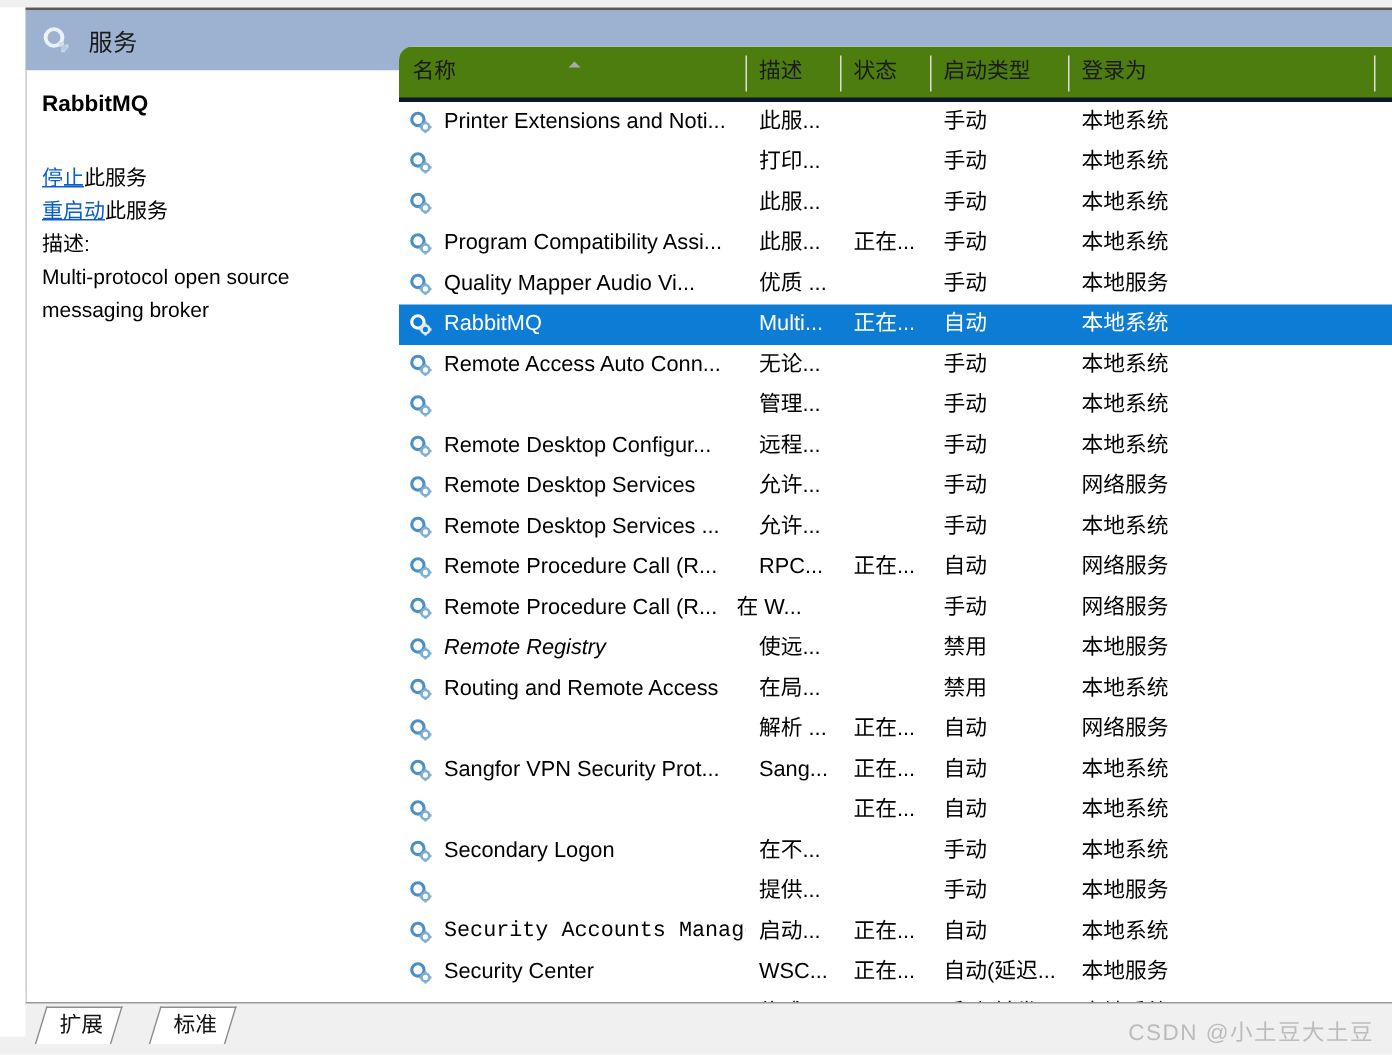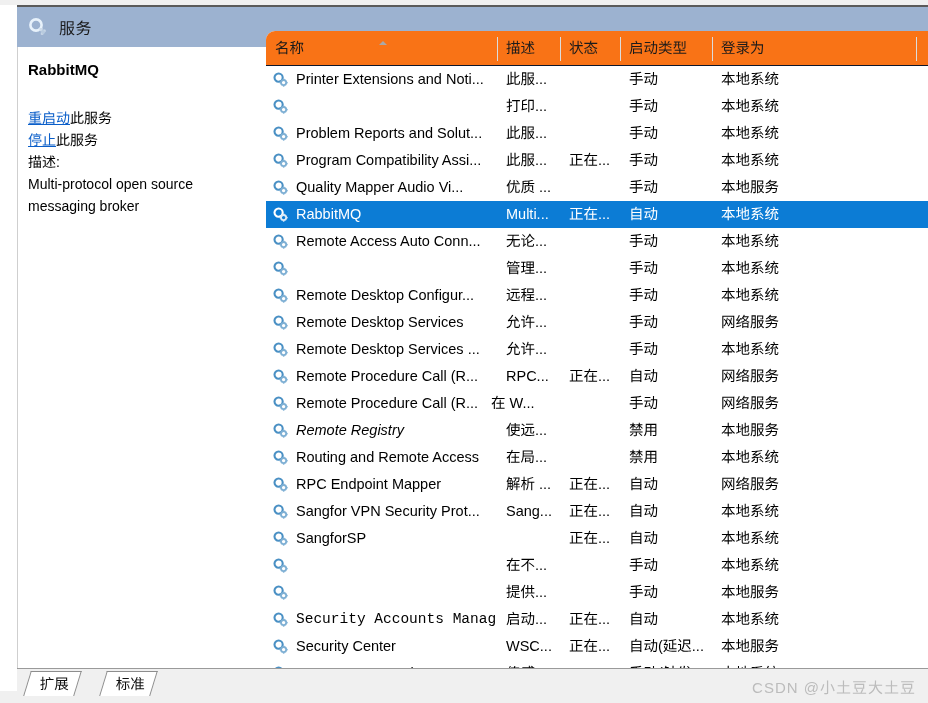--- a/index.html
+++ b/index.html
@@ -118,22 +118,22 @@
     background: #ffffff;
     border-top-left-radius: 9px;
     overflow: hidden;
     box-sizing: border-box;
   }
 
   
   #list-header {
     position: relative;
     height: 34px;
-    background: #f97316;
-    border-bottom: 1px solid #0f172a;
+    background: #4d7c0f;
+    border-bottom: 3px solid #0f172a;
   }
   #list-header .hcell {
     position: absolute;
     top: 0;
     height: 34px;
     line-height: 34px;
     font-size: 14.5px;
     color: #1b1b1b;
     padding-left: 9px;
     box-sizing: border-box;
@@ -276,22 +276,22 @@
       <span id="title-text">服务</span>
     </div>
   </div>
 
   <div id="left-edge"></div>
 
   <div id="left-pane">
     <div id="svc-title">RabbitMQ</div>
 
     <div id="links-block">
+      <div class="link-line"><span class="hl">停止</span><span>此服务</span></div>
       <div class="link-line"><span class="hl">重启动</span><span>此服务</span></div>
-      <div class="link-line"><span class="hl">停止</span><span>此服务</span></div>
     </div>
 
     <div id="desc-block">
       <div id="desc-label">描述:</div>
       <div id="desc-text">Multi-protocol open source messaging broker</div>
     </div>
   </div>
 
   <div id="list-pane">
 
@@ -341,21 +341,20 @@
         </div>
         <div class="row">
           <span class="gear"><svg width="17" height="17" viewBox="0 0 17 17">
               <circle cx="6.6" cy="6.6" r="4.1" fill="none" stroke="#4a90c4" stroke-width="2.1"></circle>
               <circle cx="11.6" cy="11.6" r="2.6" fill="none" stroke="#7fb0d4" stroke-width="1.8"></circle>
               <rect x="10.9" y="7.6" width="1.5" height="1.7" fill="#7fb0d4"></rect>
               <rect x="14.0" y="10.9" width="1.7" height="1.5" fill="#7fb0d4"></rect>
               <rect x="10.9" y="14.0" width="1.5" height="1.7" fill="#7fb0d4"></rect>
               <rect x="7.6" y="10.9" width="1.7" height="1.5" fill="#7fb0d4"></rect>
             </svg></span>
-          <div class="cell name" style="left: 0px; width: 231px;">Problem Reports and Solut...</div>
           <div class="cell " style="left: 231px; width: 63px;">此服...</div>
           <div class="cell " style="left: 294px; width: 60px;"></div>
           <div class="cell " style="left: 354px; width: 92px;">手动</div>
           <div class="cell " style="left: 446px; width: 204px;">本地系统</div>
         </div>
         <div class="row">
           <span class="gear"><svg width="17" height="17" viewBox="0 0 17 17">
               <circle cx="6.6" cy="6.6" r="4.1" fill="none" stroke="#4a90c4" stroke-width="2.1"></circle>
               <circle cx="11.6" cy="11.6" r="2.6" fill="none" stroke="#7fb0d4" stroke-width="1.8"></circle>
               <rect x="10.9" y="7.6" width="1.5" height="1.7" fill="#7fb0d4"></rect>
@@ -535,21 +534,20 @@
         </div>
         <div class="row">
           <span class="gear"><svg width="17" height="17" viewBox="0 0 17 17">
               <circle cx="6.6" cy="6.6" r="4.1" fill="none" stroke="#4a90c4" stroke-width="2.1"></circle>
               <circle cx="11.6" cy="11.6" r="2.6" fill="none" stroke="#7fb0d4" stroke-width="1.8"></circle>
               <rect x="10.9" y="7.6" width="1.5" height="1.7" fill="#7fb0d4"></rect>
               <rect x="14.0" y="10.9" width="1.7" height="1.5" fill="#7fb0d4"></rect>
               <rect x="10.9" y="14.0" width="1.5" height="1.7" fill="#7fb0d4"></rect>
               <rect x="7.6" y="10.9" width="1.7" height="1.5" fill="#7fb0d4"></rect>
             </svg></span>
-          <div class="cell name" style="left: 0px; width: 231px;">RPC Endpoint Mapper</div>
           <div class="cell " style="left: 231px; width: 63px;">解析 ...</div>
           <div class="cell " style="left: 294px; width: 60px;">正在...</div>
           <div class="cell " style="left: 354px; width: 92px;">自动</div>
           <div class="cell " style="left: 446px; width: 204px;">网络服务</div>
         </div>
         <div class="row">
           <span class="gear"><svg width="17" height="17" viewBox="0 0 17 17">
               <circle cx="6.6" cy="6.6" r="4.1" fill="none" stroke="#4a90c4" stroke-width="2.1"></circle>
               <circle cx="11.6" cy="11.6" r="2.6" fill="none" stroke="#7fb0d4" stroke-width="1.8"></circle>
               <rect x="10.9" y="7.6" width="1.5" height="1.7" fill="#7fb0d4"></rect>
@@ -565,35 +563,35 @@
         </div>
         <div class="row">
           <span class="gear"><svg width="17" height="17" viewBox="0 0 17 17">
               <circle cx="6.6" cy="6.6" r="4.1" fill="none" stroke="#4a90c4" stroke-width="2.1"></circle>
               <circle cx="11.6" cy="11.6" r="2.6" fill="none" stroke="#7fb0d4" stroke-width="1.8"></circle>
               <rect x="10.9" y="7.6" width="1.5" height="1.7" fill="#7fb0d4"></rect>
               <rect x="14.0" y="10.9" width="1.7" height="1.5" fill="#7fb0d4"></rect>
               <rect x="10.9" y="14.0" width="1.5" height="1.7" fill="#7fb0d4"></rect>
               <rect x="7.6" y="10.9" width="1.7" height="1.5" fill="#7fb0d4"></rect>
             </svg></span>
-          <div class="cell name" style="left: 0px; width: 231px;">SangforSP</div>
           <div class="cell " style="left: 231px; width: 63px;"></div>
           <div class="cell " style="left: 294px; width: 60px;">正在...</div>
           <div class="cell " style="left: 354px; width: 92px;">自动</div>
           <div class="cell " style="left: 446px; width: 204px;">本地系统</div>
         </div>
         <div class="row">
           <span class="gear"><svg width="17" height="17" viewBox="0 0 17 17">
               <circle cx="6.6" cy="6.6" r="4.1" fill="none" stroke="#4a90c4" stroke-width="2.1"></circle>
               <circle cx="11.6" cy="11.6" r="2.6" fill="none" stroke="#7fb0d4" stroke-width="1.8"></circle>
               <rect x="10.9" y="7.6" width="1.5" height="1.7" fill="#7fb0d4"></rect>
               <rect x="14.0" y="10.9" width="1.7" height="1.5" fill="#7fb0d4"></rect>
               <rect x="10.9" y="14.0" width="1.5" height="1.7" fill="#7fb0d4"></rect>
               <rect x="7.6" y="10.9" width="1.7" height="1.5" fill="#7fb0d4"></rect>
             </svg></span>
+          <div class="cell name" style="left: 0px; width: 231px;">Secondary Logon</div>
           <div class="cell " style="left: 231px; width: 63px;">在不...</div>
           <div class="cell " style="left: 294px; width: 60px;"></div>
           <div class="cell " style="left: 354px; width: 92px;">手动</div>
           <div class="cell " style="left: 446px; width: 204px;">本地系统</div>
         </div>
         <div class="row">
           <span class="gear"><svg width="17" height="17" viewBox="0 0 17 17">
               <circle cx="6.6" cy="6.6" r="4.1" fill="none" stroke="#4a90c4" stroke-width="2.1"></circle>
               <circle cx="11.6" cy="11.6" r="2.6" fill="none" stroke="#7fb0d4" stroke-width="1.8"></circle>
               <rect x="10.9" y="7.6" width="1.5" height="1.7" fill="#7fb0d4"></rect>

